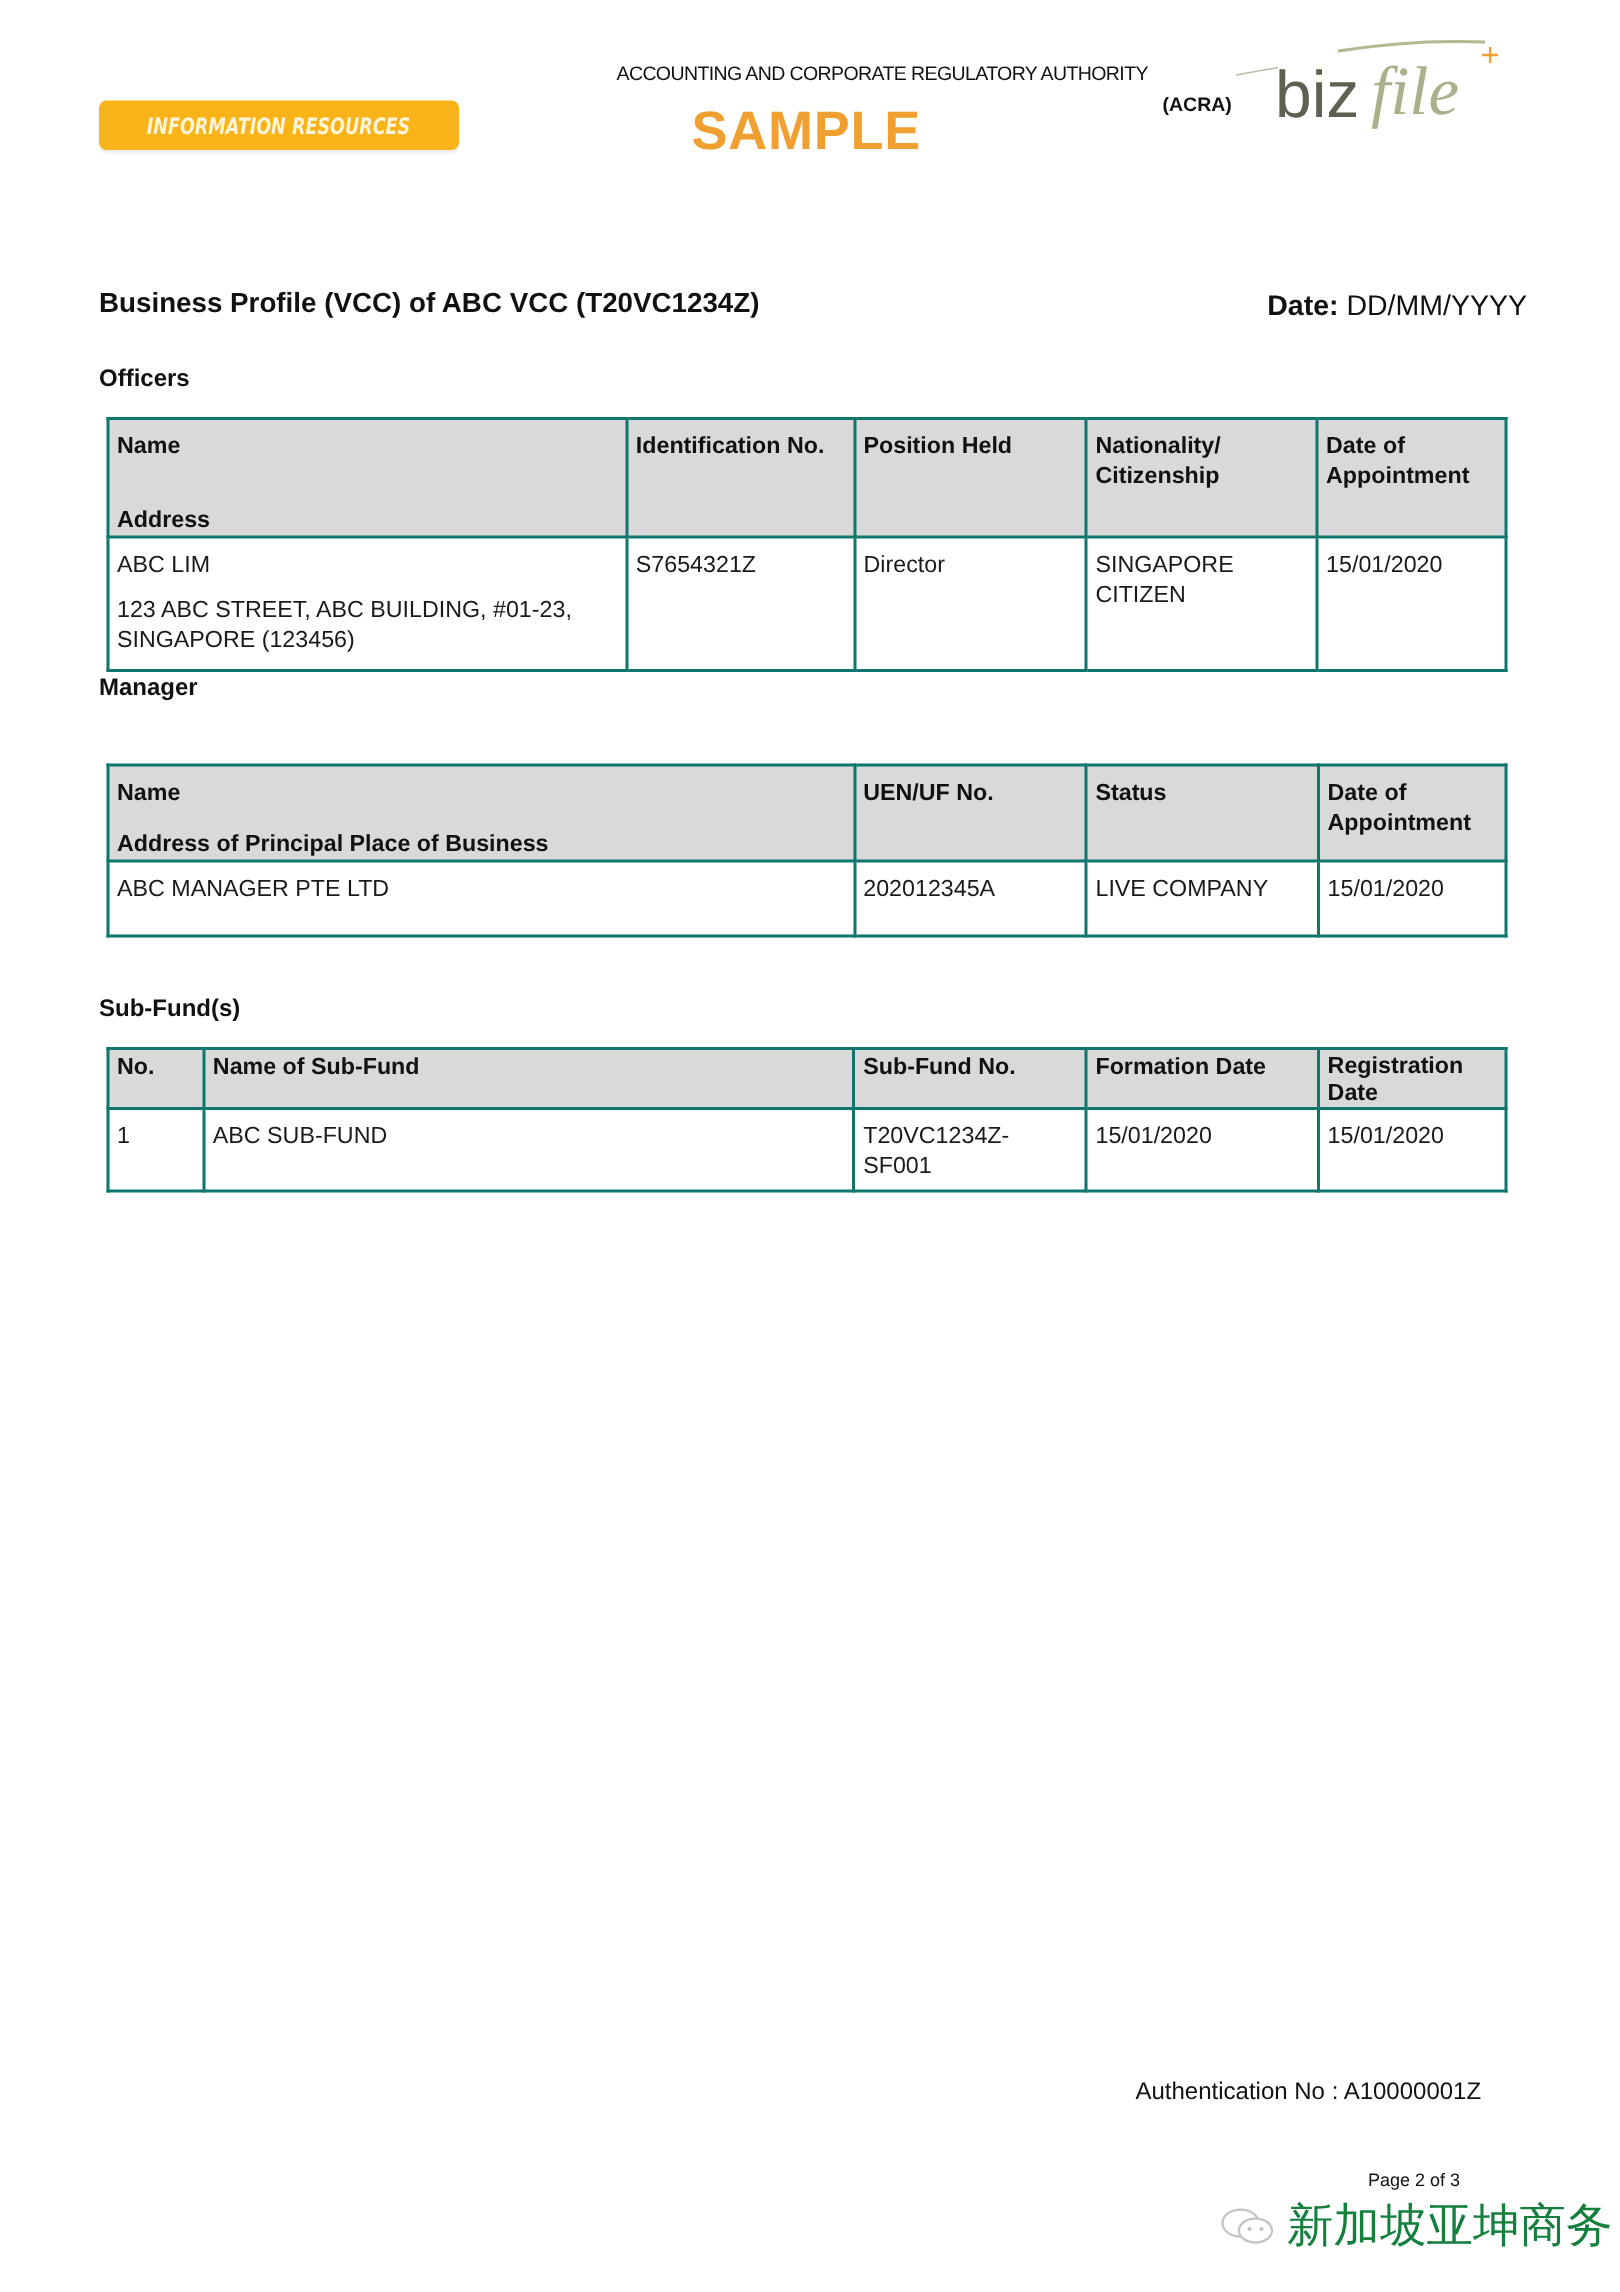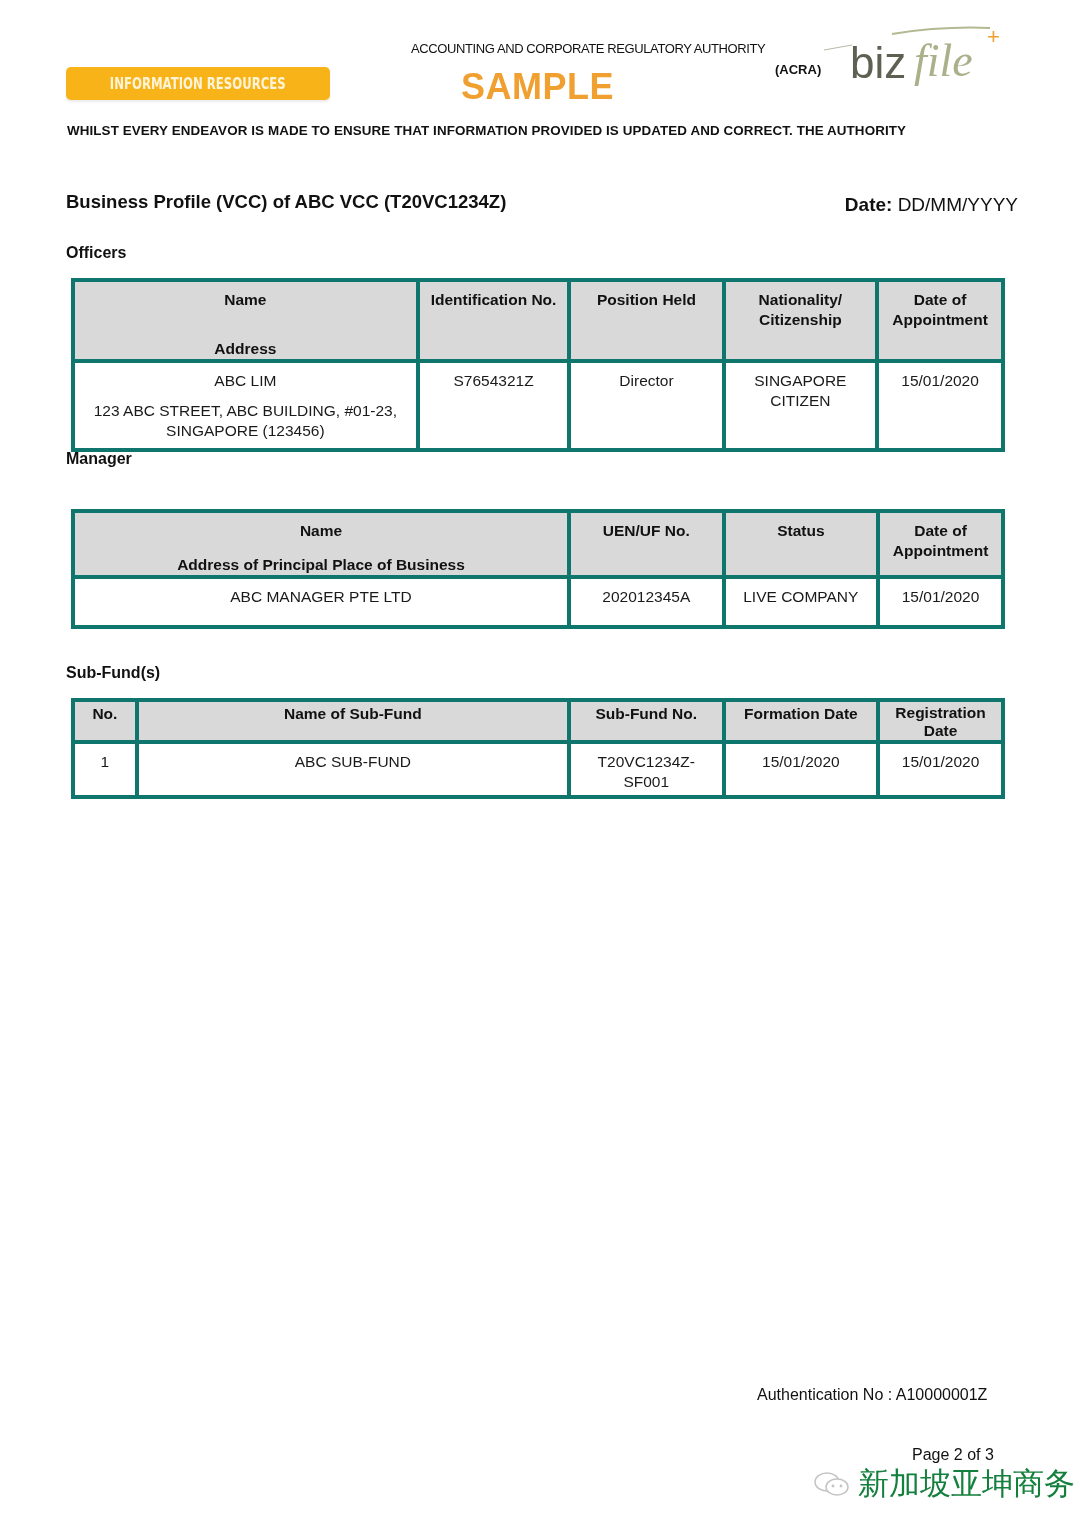--- a/index.html
+++ b/index.html
@@ -1,23 +1,23 @@
 <!DOCTYPE html>
 <html><head>
 <meta charset="utf-8">
 <style>
   * { box-sizing: border-box; margin: 0; padding: 0; }
   html, body { width: 1080px; height: 1528px; background: #ffffff; }
   body { position: relative; font-family: "Liberation Sans", sans-serif; color: #111; overflow: hidden; }
 
   .info-badge {
-    position: absolute; left: 66px; top: 67px; width: 264px; height: 33px;
+    position: absolute; left: 66px; top: 67px; width: 240px; height: 33px;
     background: #f7b317; border-radius: 5px;
     box-shadow: 0 2px 2px rgba(0,0,0,0.08);
-    display: flex; align-items: center; justify-content: center;
+    display: flex; align-items: center; justify-content: center; font-style: italic;
   }
   .info-badge span {
     font-family: "DejaVu Sans", sans-serif; font-weight: bold; font-size: 15px;
     color: #fff4d8; letter-spacing: 0px; transform: scaleX(0.78); white-space: nowrap;
     display: inline-block;
   }
 
   .acra-line1 {
     position: absolute; left: 411px; top: 41px; font-size: 13px; font-weight: normal;
     letter-spacing: -0.4px; white-space: nowrap;
@@ -44,29 +44,29 @@
   }
   .profile-date b { font-weight: bold; }
 
   .section-title { position: absolute; left: 66px; font-size: 16px; font-weight: bold; }
 
   table.grid {
     position: absolute; left: 71px; width: 934px; border-collapse: collapse;
     font-size: 15.5px;
   }
   table.grid th, table.grid td {
-    border: 4px solid #0f766e; vertical-align: top; text-align: center; padding: 8px 5px 0 5px;
+    border: 2px solid #0f766e; vertical-align: top; text-align: left; padding: 8px 5px 0 5px;
     line-height: 20px;
   }
   table.grid th { background: #d9d9d9; font-weight: bold; }
   table.grid td { background: #ffffff; font-weight: normal; color: #1a1a1a; }
   .sub { display: block; }
 
   .auth-no { position: absolute; left: 757px; top: 1386px; font-size: 16px; white-space: nowrap; }
-  .page-no { position: absolute; left: 912px; top: 1446px; font-size: 16px; white-space: nowrap; }
+  .page-no { position: absolute; left: 912px; top: 1446px; font-size: 12px; white-space: nowrap; }
   .watermark {
     position: absolute; left: 812px; top: 1463px; display: flex; align-items: center; gap: 6px;
     color: #15803d; font-size: 31px; white-space: nowrap;
   }
   .watermark svg { width: 40px; height: 30px; }
 </style>
 </head>
 <body>
 
 <div class="info-badge">
@@ -78,21 +78,20 @@
 
 <svg class="bizfile-logo" viewBox="0 0 190 70">
   <path d="M2 30 L30 25" stroke="#b8bca6" stroke-width="1" fill="none"></path>
   <text x="28" y="58" font-family="Liberation Sans, sans-serif" font-size="44" fill="#5e6152">biz</text>
   <text x="92" y="56" font-family="Liberation Serif, serif" font-style="italic" font-size="46" fill="#a9b08a">file</text>
   <path d="M70 14 Q120 6 168 8" stroke="#b3b891" stroke-width="2" fill="none"></path>
   <text x="165" y="24" font-family="Liberation Sans, sans-serif" font-size="22" fill="#f0a030">+</text>
 </svg>
 
 <div class="disclaimer">
-  <div>WHILST EVERY ENDEAVOR IS MADE TO ENSURE THAT INFORMATION PROVIDED IS UPDATED AND CORRECT. THE AUTHORITY</div>
 </div>
 
 <div class="profile-title">Business Profile (VCC) of ABC VCC (T20VC1234Z)</div>
 <div class="profile-date">
   <b>Date:</b>
   <span>DD/MM/YYYY</span>
 </div>
 
 <div class="section-title" style="top:244px;">Officers</div>
 <table class="grid" style="top:278px;">

